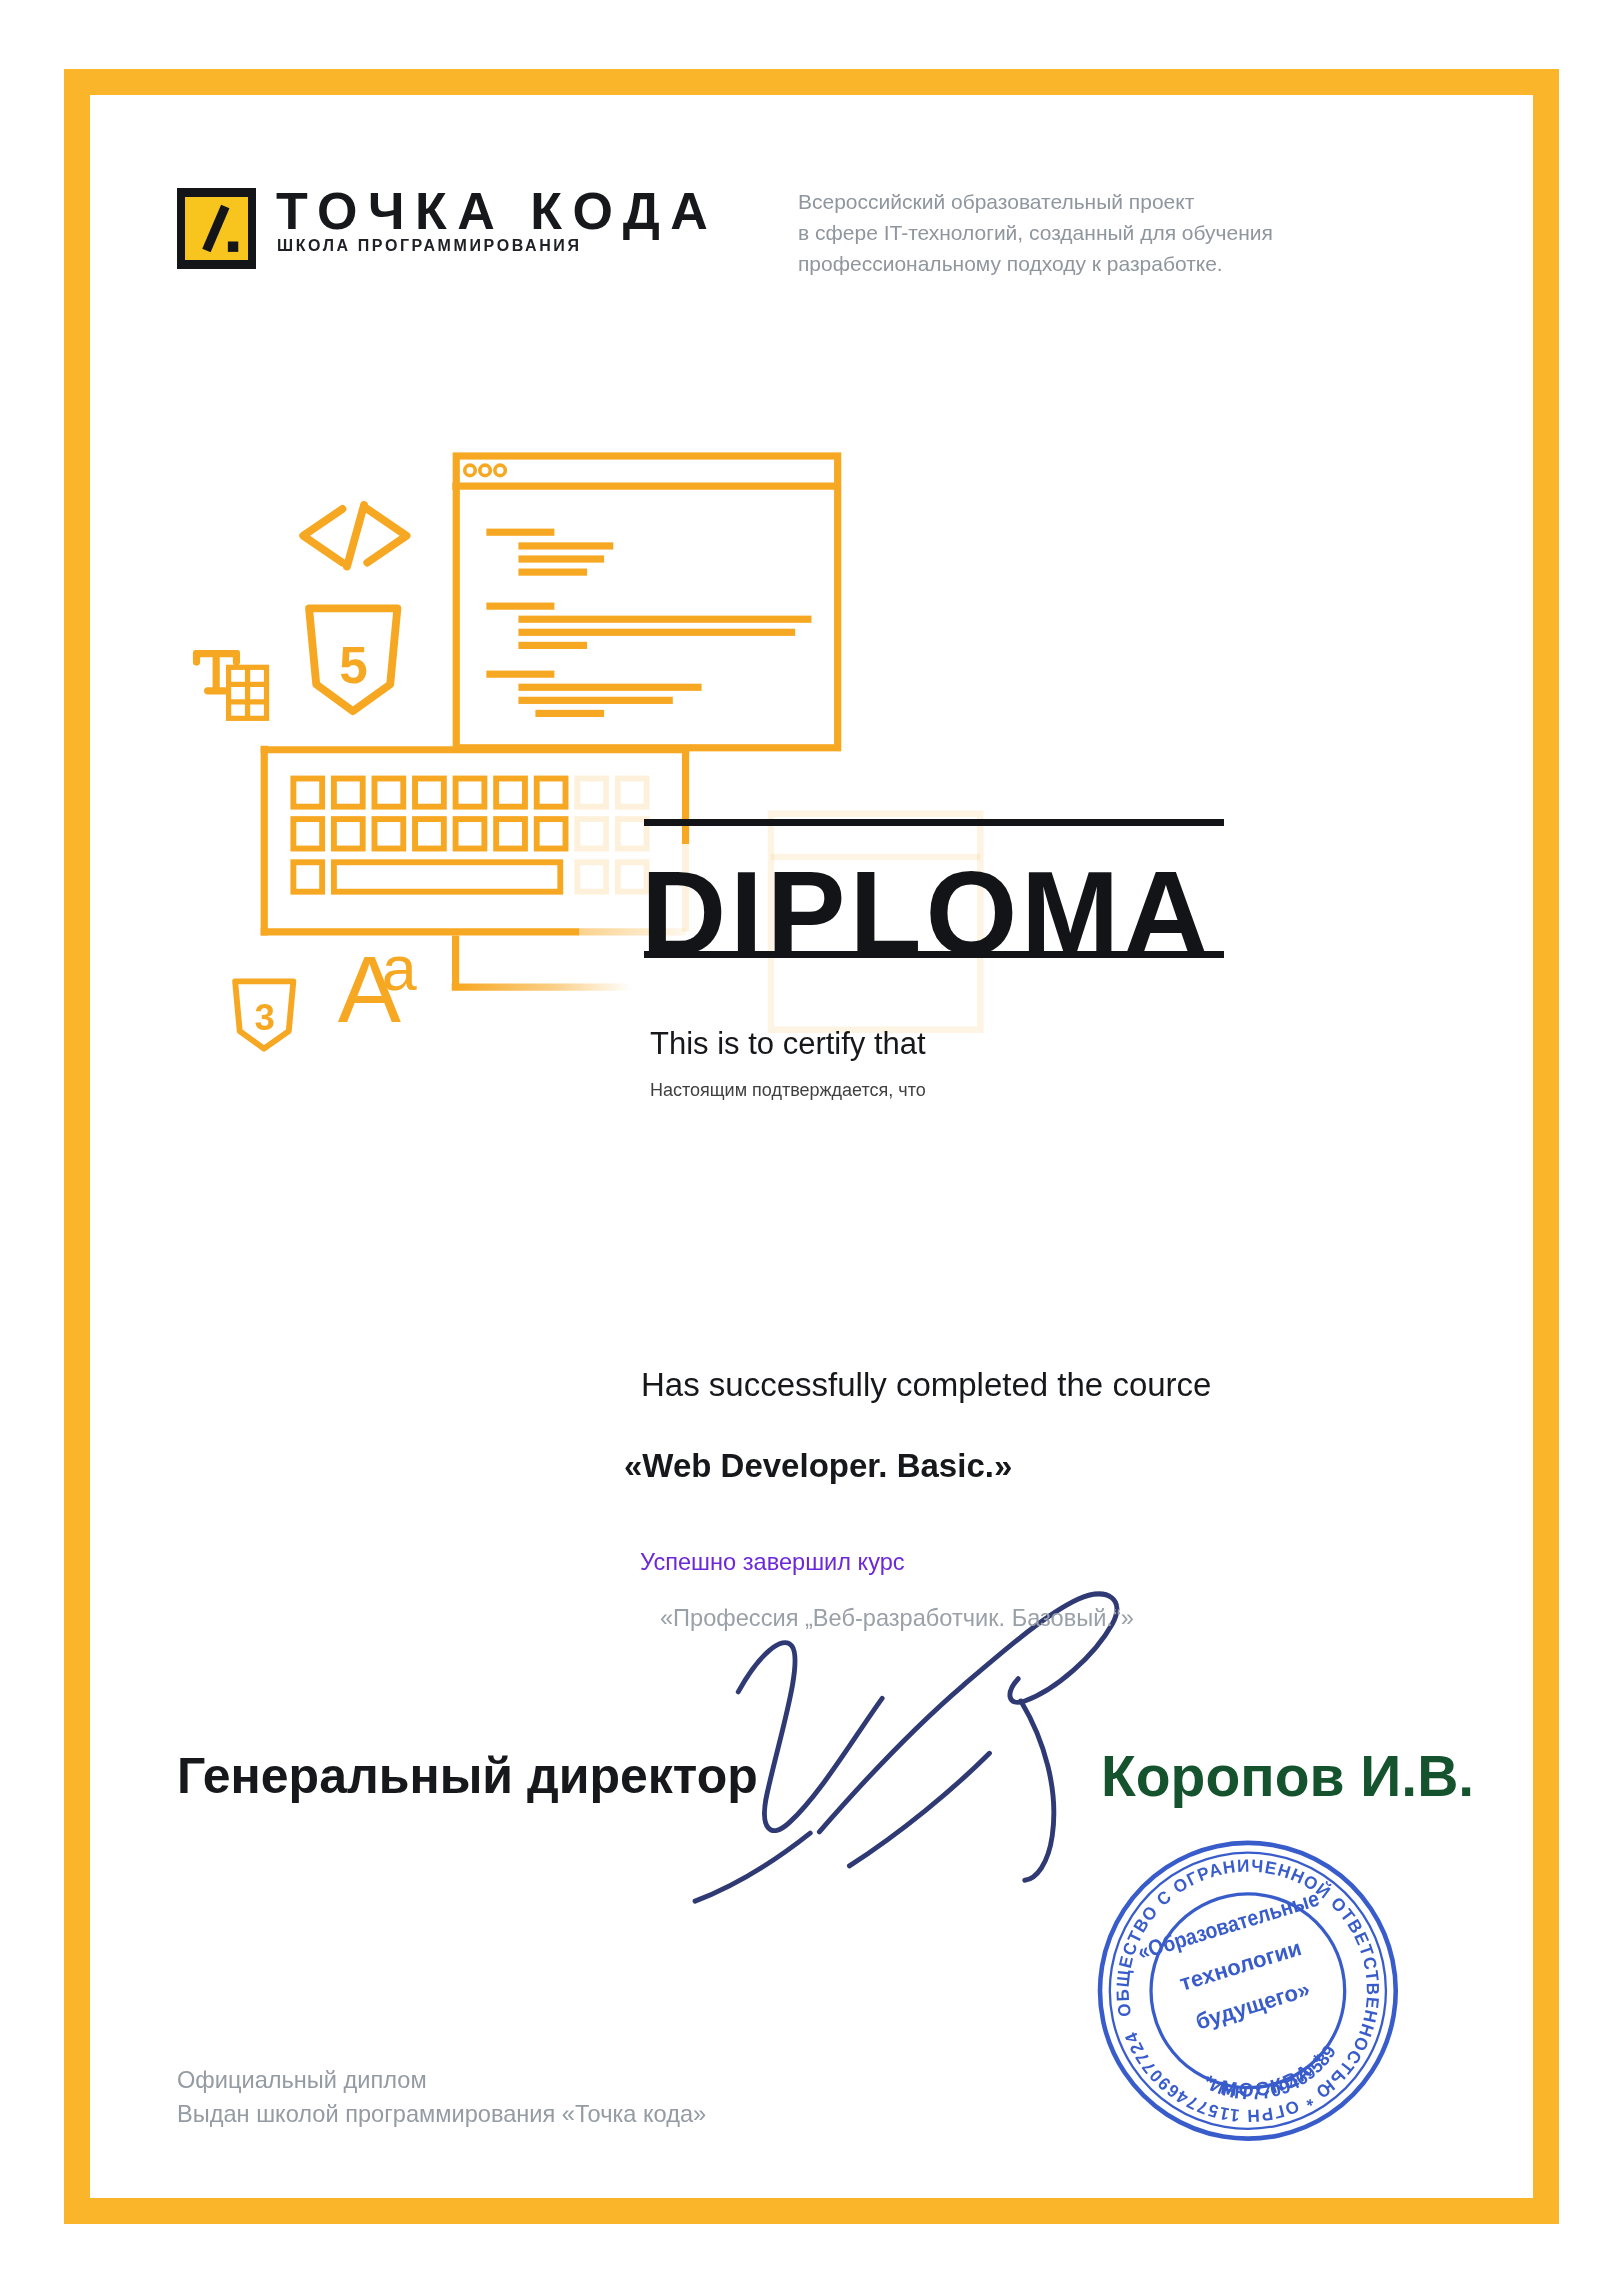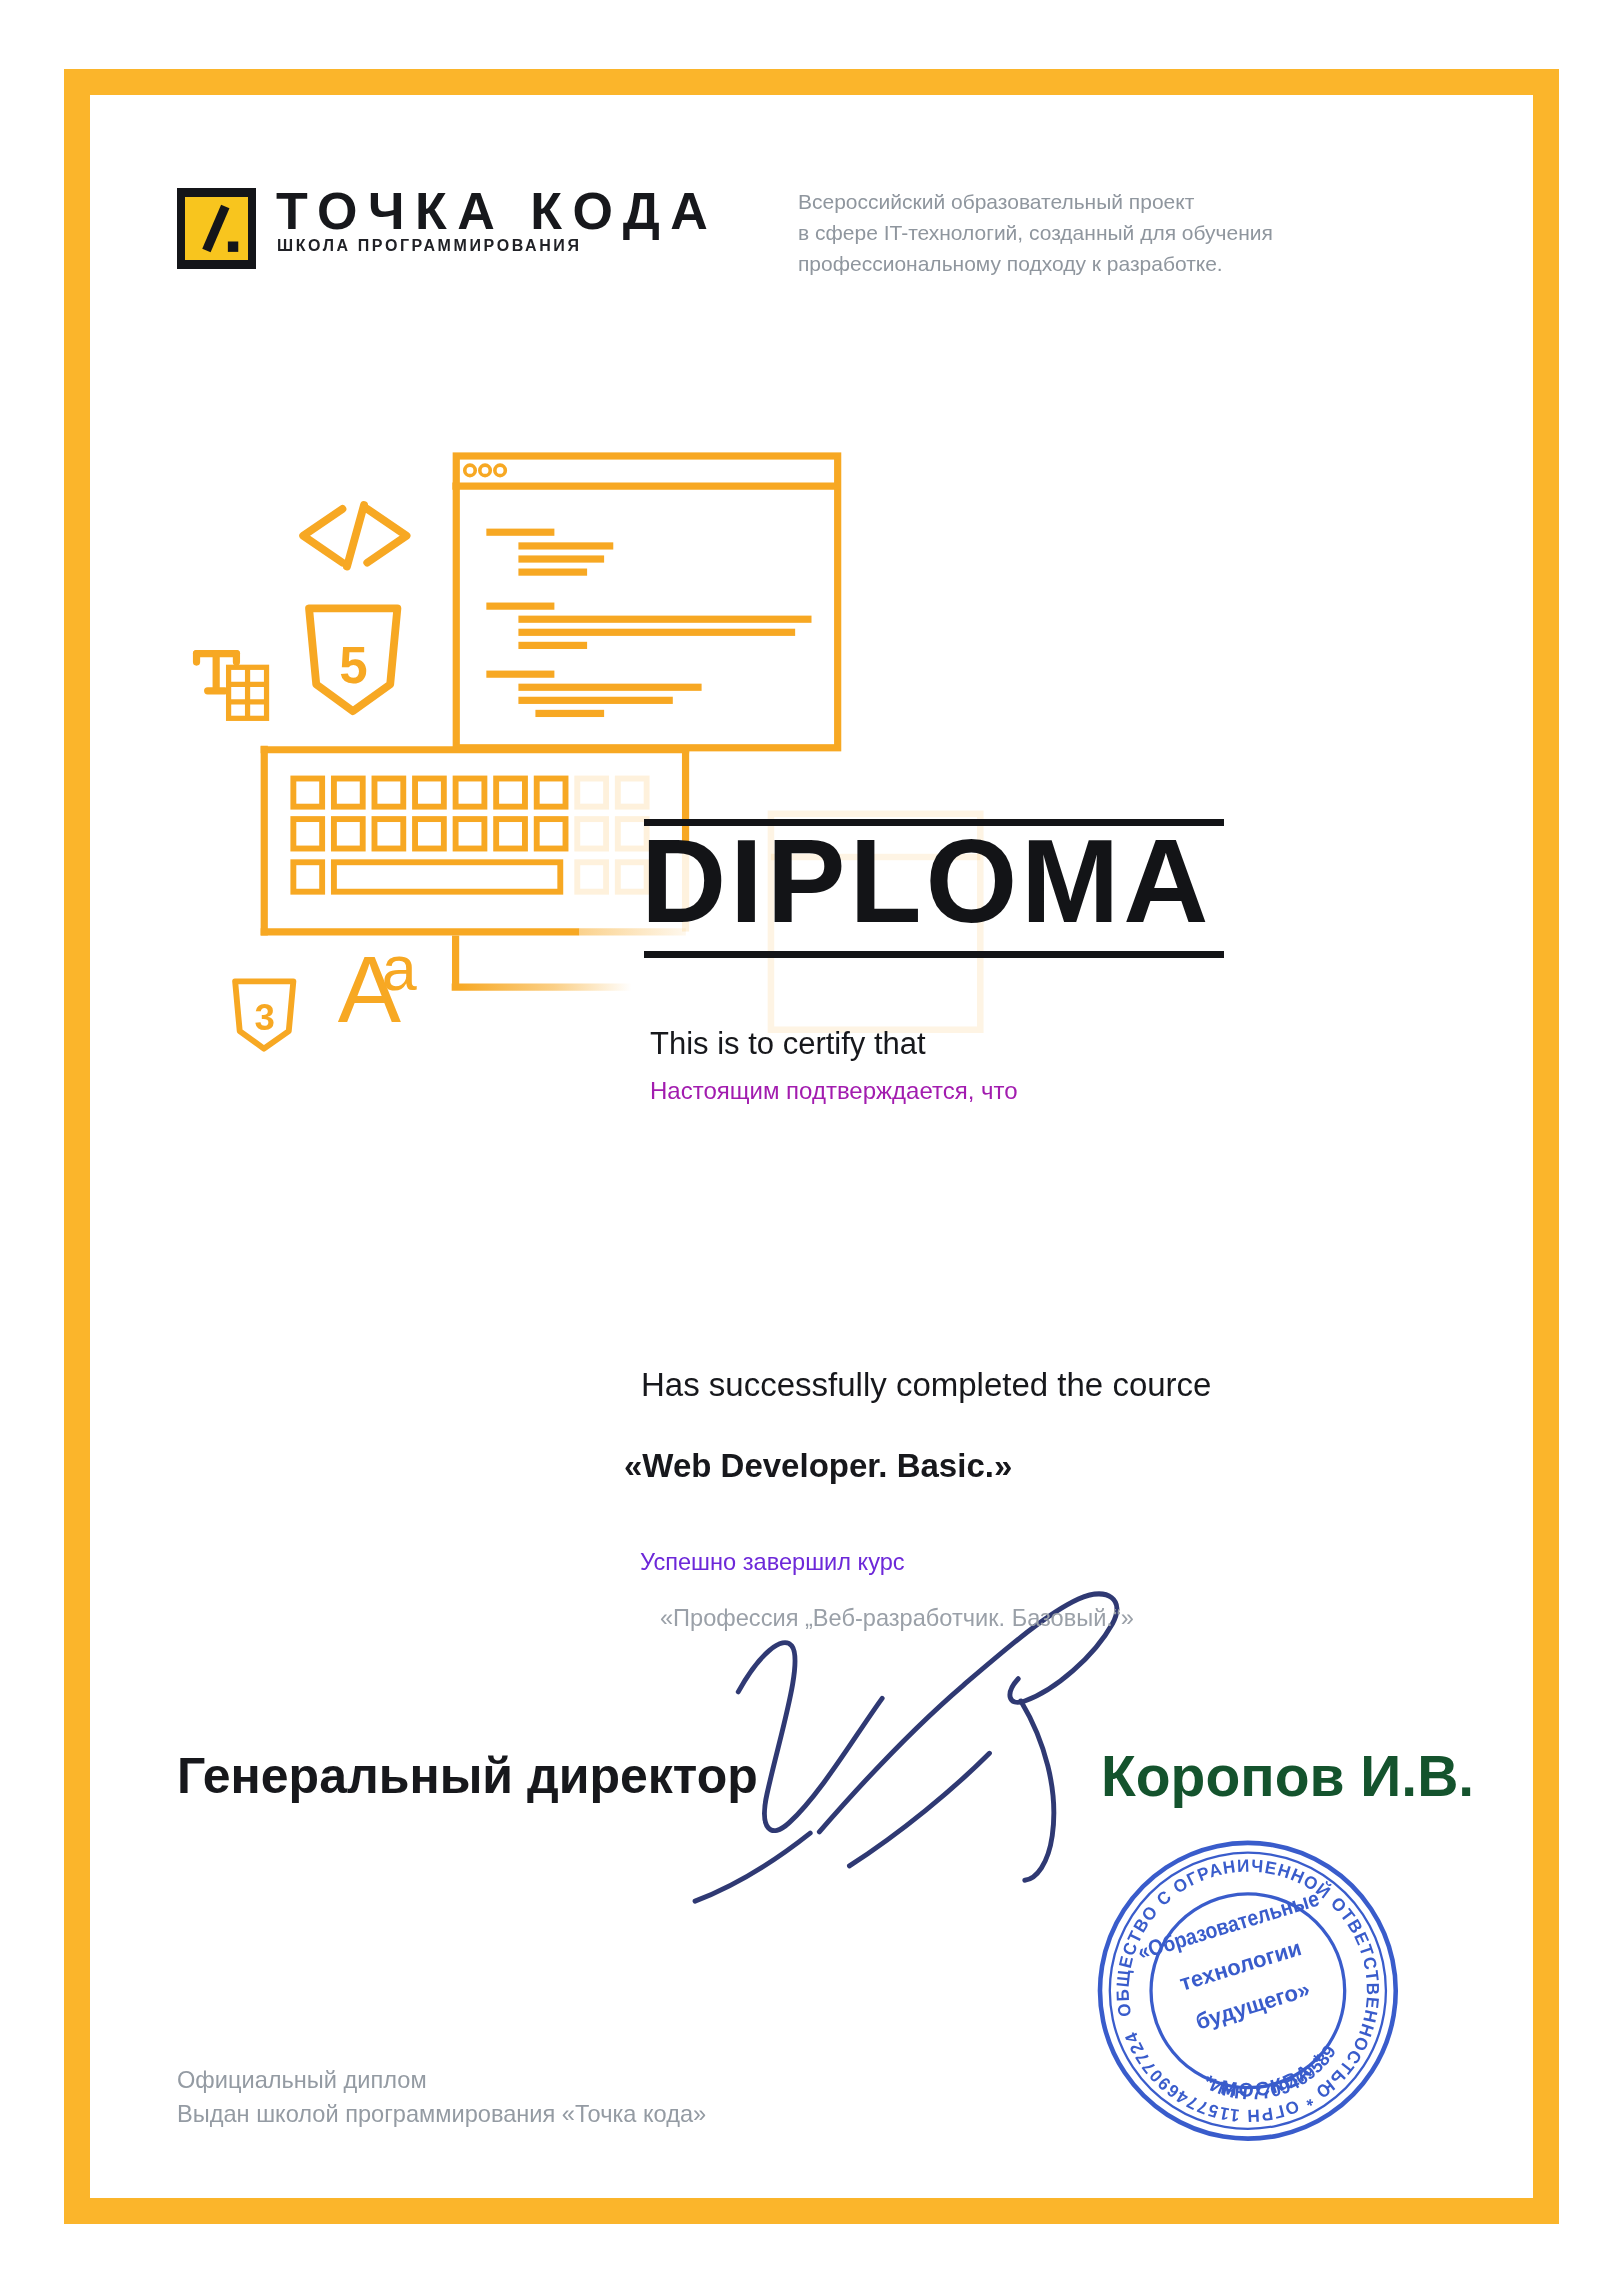--- a/index.html
+++ b/index.html
@@ -6,23 +6,23 @@
   .page{position:relative;width:1623px;height:2285px;background:#ffffff;overflow:hidden;
         font-family:"Liberation Sans","DejaVu Sans",sans-serif;}
   .abs{position:absolute;}
   .frame{left:64px;top:69px;width:1495px;height:2155px;border:26px solid #FBB52B;box-sizing:border-box;}
   .logo-mark{left:177px;top:188px;width:79px;height:81px;background:#141519;}
   .logo-inner{position:absolute;left:7.9px;top:9.2px;width:63px;height:63px;background:#F8C51E;}
   .brand-name{left:276px;top:185px;font-size:52px;font-weight:bold;color:#17181c;letter-spacing:10.5px;line-height:52px;white-space:nowrap;}
   .brand-tagline{left:277px;top:233px;font-size:16px;font-weight:bold;color:#202126;letter-spacing:2.6px;line-height:26px;white-space:nowrap;}
   .hdr-right{left:798px;top:186px;width:563px;font-size:21px;color:#8F969E;line-height:31px;}
   .rule{background:#131417;height:6.5px;width:580px;left:644px;}
-  .diploma{left:641px;top:822px;font-size:118px;font-weight:bold;letter-spacing:3.9px;line-height:118px;color:#131417;white-space:nowrap;}
+  .diploma{left:641px;top:854px;font-size:118px;font-weight:bold;letter-spacing:3.9px;line-height:118px;color:#131417;white-space:nowrap;}
   .certify-en{left:650px;top:1025px;font-size:31px;color:#17181c;line-height:37px;}
-  .certify-ru{left:650px;top:1077px;font-size:24px;color:#a21caf;line-height:27.5px;}
+  .certify-ru{left:650px;top:1077px;font-size:18px;color:#404040;line-height:27.5px;}
   .compl-en{left:641px;top:1366px;font-size:33px;color:#17181c;line-height:38px;text-align:right;}
   .course-name{left:624px;top:1447px;font-size:33px;font-weight:bold;color:#17181c;line-height:38px;}
   .compl-ru{left:640px;top:1548px;font-size:23.6px;color:#6d28d9;line-height:29px;}
   .course-ru{left:660px;top:1604px;font-size:23.6px;color:#9aa0a8;line-height:29px;}
   .role{left:177px;top:1751px;font-size:50px;font-weight:bold;color:#17181c;line-height:50px;white-space:nowrap;}
   .person{left:1101px;top:1751px;font-size:57px;font-weight:bold;color:#14532d;line-height:50px;white-space:nowrap;}
   .footer{left:177px;top:2063px;font-size:23.6px;color:#949BA3;line-height:34px;}
   svg text{font-family:"Liberation Sans","DejaVu Sans",sans-serif;}
   .z1{z-index:1;} .z2{z-index:2;position:absolute;}
 </style>

